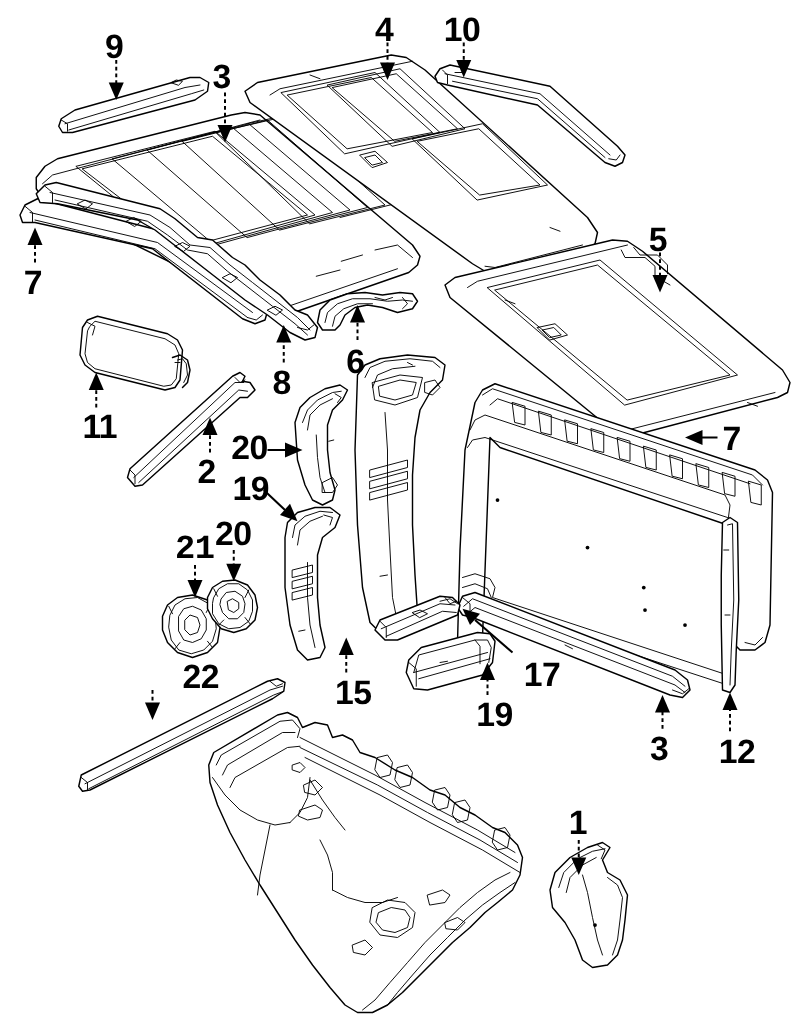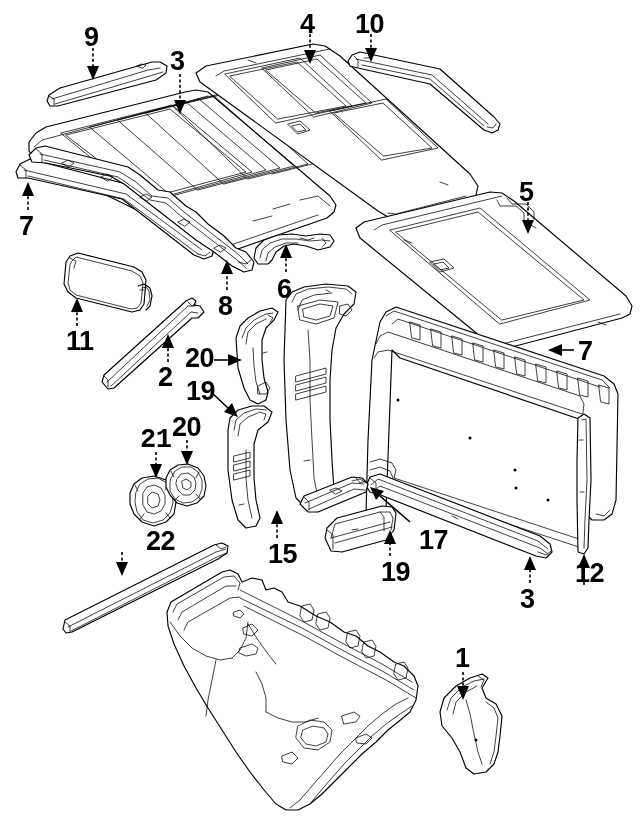--- a/index.html
+++ b/index.html
@@ -523,16 +523,16 @@
   <div class="callout" style="left:185px; top:345px;">20</div>
   <div class="callout" style="left:186px; top:378px;">19</div>
   <div class="callout" style="left:172px; top:414px;text-align:right;">20</div>
   <div class="callout" style="left:140px; top:427px;font-family:Liberation Mono, monospace;">21</div>
   <div class="callout" style="left:106px; top:528px;margin-left:40px;">22</div>
   <div class="callout" style="left:268px; top:541px;">15</div>
   <div class="callout" style="left:381px; top:559px;">19</div>
   <div class="callout" style="left:419px; top:527px;">17</div>
   <div class="callout" style="left:578px; top:338px;">7</div>
   <div class="callout" style="left:520px; top:586px;">3</div>
-  <div class="callout" style="left:575px; top:560px;">12</div>
+  <div class="callout" style="left:575px; top:588px;">12</div>
   <div class="callout" style="left:455px; top:645px;">1</div>
 
 </div>
 
 </body></html>

